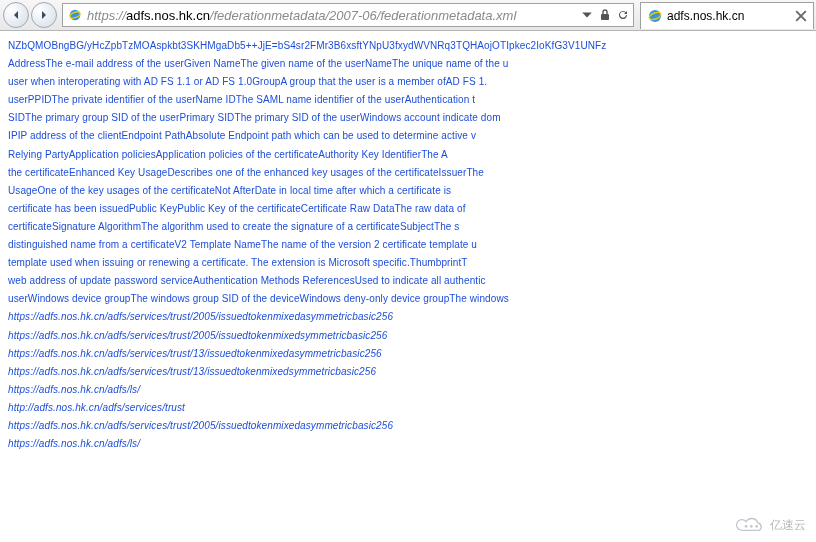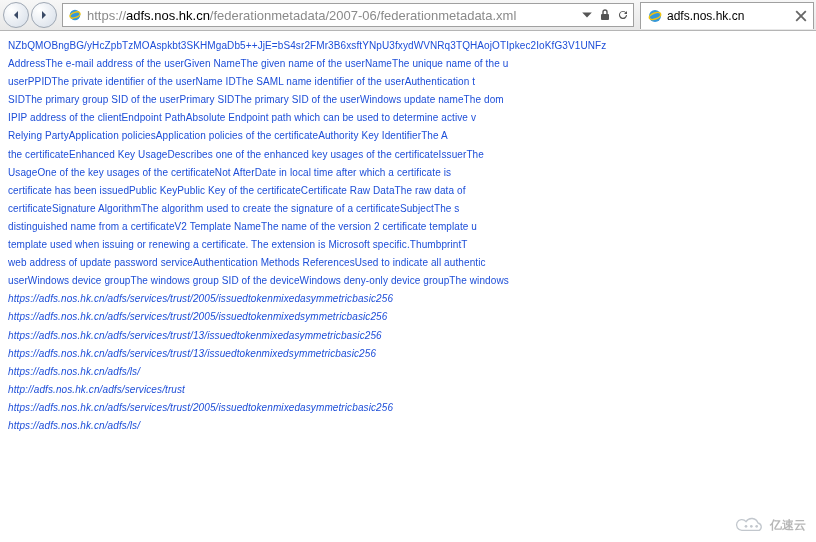--- a/index.html
+++ b/index.html
@@ -3,32 +3,32 @@
 <meta charset="utf-8">
 <style>
   html,body{margin:0;padding:0;width:816px;height:542px;overflow:hidden;font-family:Tahoma,Verdana,Arial,sans-serif;background:#fff;}
   .toolbar{display:flex;align-items:center;height:30px;border-bottom:1px solid #b5b5b5;background:linear-gradient(#f7f7f7,#e8e8e8);padding:0 2px;}
   .nav-btn{width:24px;height:24px;border:1px solid #9ea7b3;border-radius:50%;background:radial-gradient(circle at 30% 30%,#fff,#d5dde8);display:flex;align-items:center;justify-content:center;margin:0 1px;cursor:pointer;}
   .nav-btn svg{width:10px;height:10px;fill:#3a4a66;}
   .urlbar{flex:1;display:flex;align-items:center;height:22px;border:1px solid #a0a0a0;background:#fff;margin:0 4px;font-size:12px;}
   .urlbar .ie-logo{width:16px;height:16px;margin:0 4px;display:flex;align-items:center;justify-content:center;}
   .urlbar .ie-logo svg{width:14px;height:14px;}
   .url-text{flex:1;white-space:nowrap;overflow:hidden;color:#000;font-size:13px;}
-  .url-text .grey{color:#8a8a8a;}
+  .url-text .grey{color:#8a8a8a;font-style:italic;}
   .url-controls{display:flex;align-items:center;gap:2px;padding:0 2px;}
   .url-controls span{width:16px;height:16px;display:flex;align-items:center;justify-content:center;cursor:pointer;}
   .url-controls svg{width:12px;height:12px;fill:#555;}
   .tab{display:flex;align-items:center;height:26px;border:1px solid #a0a0a0;border-bottom:none;background:#fff;padding:0 6px;font-size:12px;margin-left:2px;width:160px;overflow:hidden;}
   .tab .ie-logo{width:16px;height:16px;margin-right:4px;}
   .tab .title{flex:1;white-space:nowrap;overflow:hidden;}
   .tab .close{width:12px;height:12px;display:flex;align-items:center;justify-content:center;cursor:pointer;}
   .content{padding:6px 8px 8px 8px;font-family:Liberation Sans, sans-serif;font-size:10px;line-height:18.1px;letter-spacing:0.1px;white-space:nowrap;overflow:hidden;color:#1d4ed8;}
   .content .block{display:block;}
   .content .italic{font-style:italic;}
-  .watermark{position:absolute;right:10px;bottom:8px;opacity:.6;display:flex;align-items:center;gap:4px;font-size:12px;color:#888;font-weight:bold;}
+  .watermark{position:absolute;right:10px;bottom:8px;opacity:.6;display:flex;align-items:center;gap:4px;font-size:12px;color:#888;}
   .watermark svg{width:32px;height:18px;fill:#9aa3ad;}
 </style>
 </head>
 <body>
 
 <div class="toolbar">
   <div class="nav-btn">
     <svg viewBox="0 0 10 10">
         <path d="M7 1 3 5l4 4z"></path>
       </svg>
@@ -79,22 +79,23 @@
       <svg viewBox="0 0 10 10">
           <path d="M1 1l8 8M9 1L1 9" stroke="#666" stroke-width="1.5"></path>
         </svg>
     </span>
   </div>
 </div>
 
 <div class="content">
   <span class="block">NZbQMOBngBG/yHcZpbTzMOAspkbt3SKHMgaDb5++JjE=bS4sr2FMr3B6xsftYNpU3fxydWVNRq3TQHAojOTIpkec2IoKfG3V1UNFz</span>
   <span class="block">AddressThe e-mail address of the userGiven NameThe given name of the userNameThe unique name of the u</span>
+  <span class="block">user when interoperating with AD FS 1.1 or AD FS 1.0GroupA group that the user is a member ofAD FS 1.</span>
   <span class="block">userPPIDThe private identifier of the userName IDThe SAML name identifier of the userAuthentication t</span>
-  <span class="block">SIDThe primary group SID of the userPrimary SIDThe primary SID of the userWindows update nameThe dom</span>
+  <span class="block">SIDThe primary group SID of the userPrimary SIDThe primary SID of the userWindows account indicate dom</span>
   <span class="block">IPIP address of the clientEndpoint PathAbsolute Endpoint path which can be used to determine active v</span>
   <span class="block">Relying PartyApplication policiesApplication policies of the certificateAuthority Key IdentifierThe A</span>
   <span class="block">the certificateEnhanced Key UsageDescribes one of the enhanced key usages of the certificateIssuerThe</span>
   <span class="block">UsageOne of the key usages of the certificateNot AfterDate in local time after which a certificate is</span>
   <span class="block">certificate has been issuedPublic KeyPublic Key of the certificateCertificate Raw DataThe raw data of</span>
   <span class="block">certificateSignature AlgorithmThe algorithm used to create the signature of a certificateSubjectThe s</span>
   <span class="block">distinguished name from a certificateV2 Template NameThe name of the version 2 certificate template u</span>
   <span class="block">template used when issuing or renewing a certificate. The extension is Microsoft specific.ThumbprintT</span>
   <span class="block">web address of update password serviceAuthentication Methods ReferencesUsed to indicate all authentic</span>
   <span class="block">userWindows device groupThe windows group SID of the deviceWindows deny-only device groupThe windows </span>

